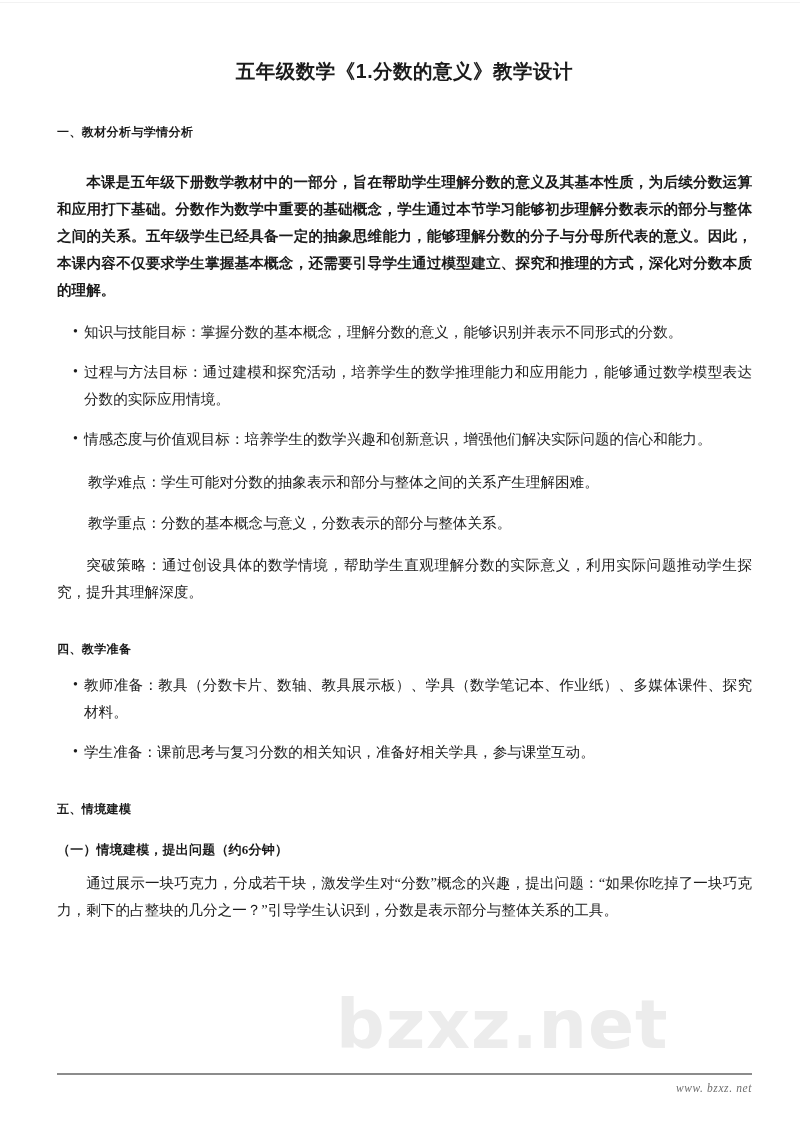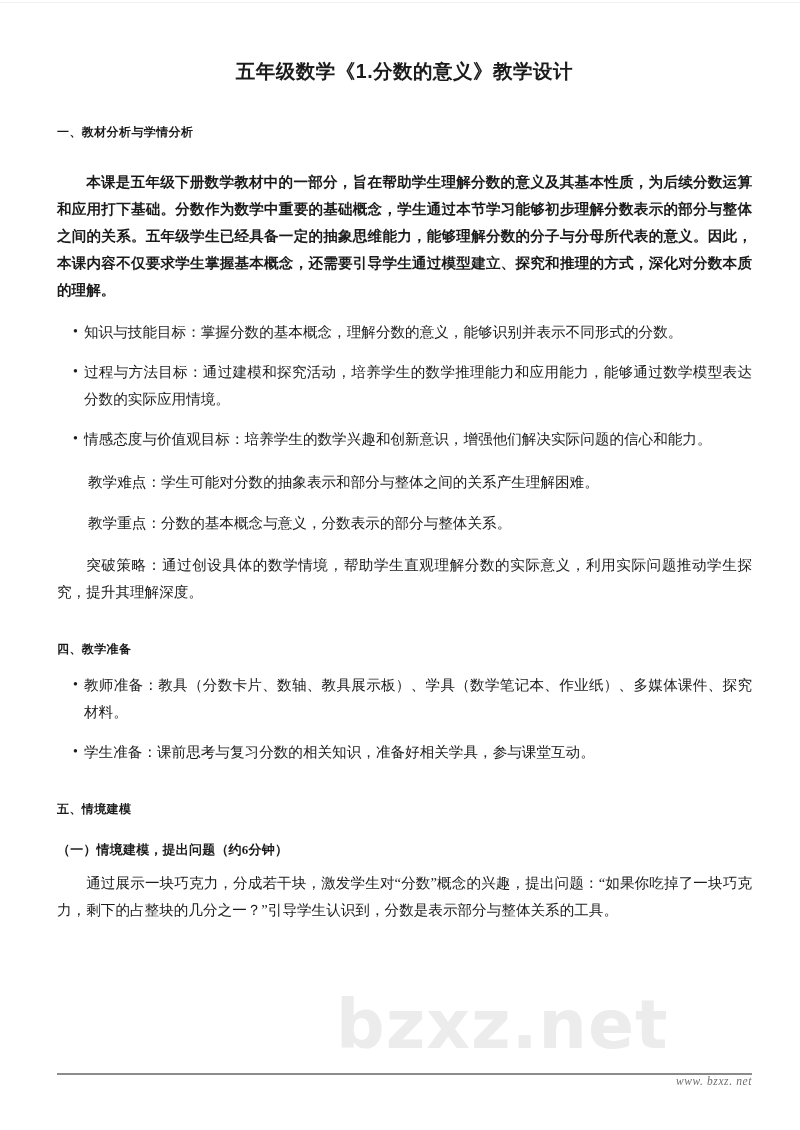--- a/index.html
+++ b/index.html
@@ -148,20 +148,21 @@
   .footer-rule {
     width: 695px;
     height: 2px;
     background: #8c8c8c;
   }
   .footer-text {
     text-align: right;
     font-style: italic;
     font-size: 11.5px;
     color: #6e6e6e;
+    margin-top: 7px;
     letter-spacing: 0.6px;
     font-family: "Liberation Serif", "DejaVu Serif", serif;
   }
 </style>
 </head>
 <body>
 
 <div class="page">
 
   <div class="page-top-rule"></div>

